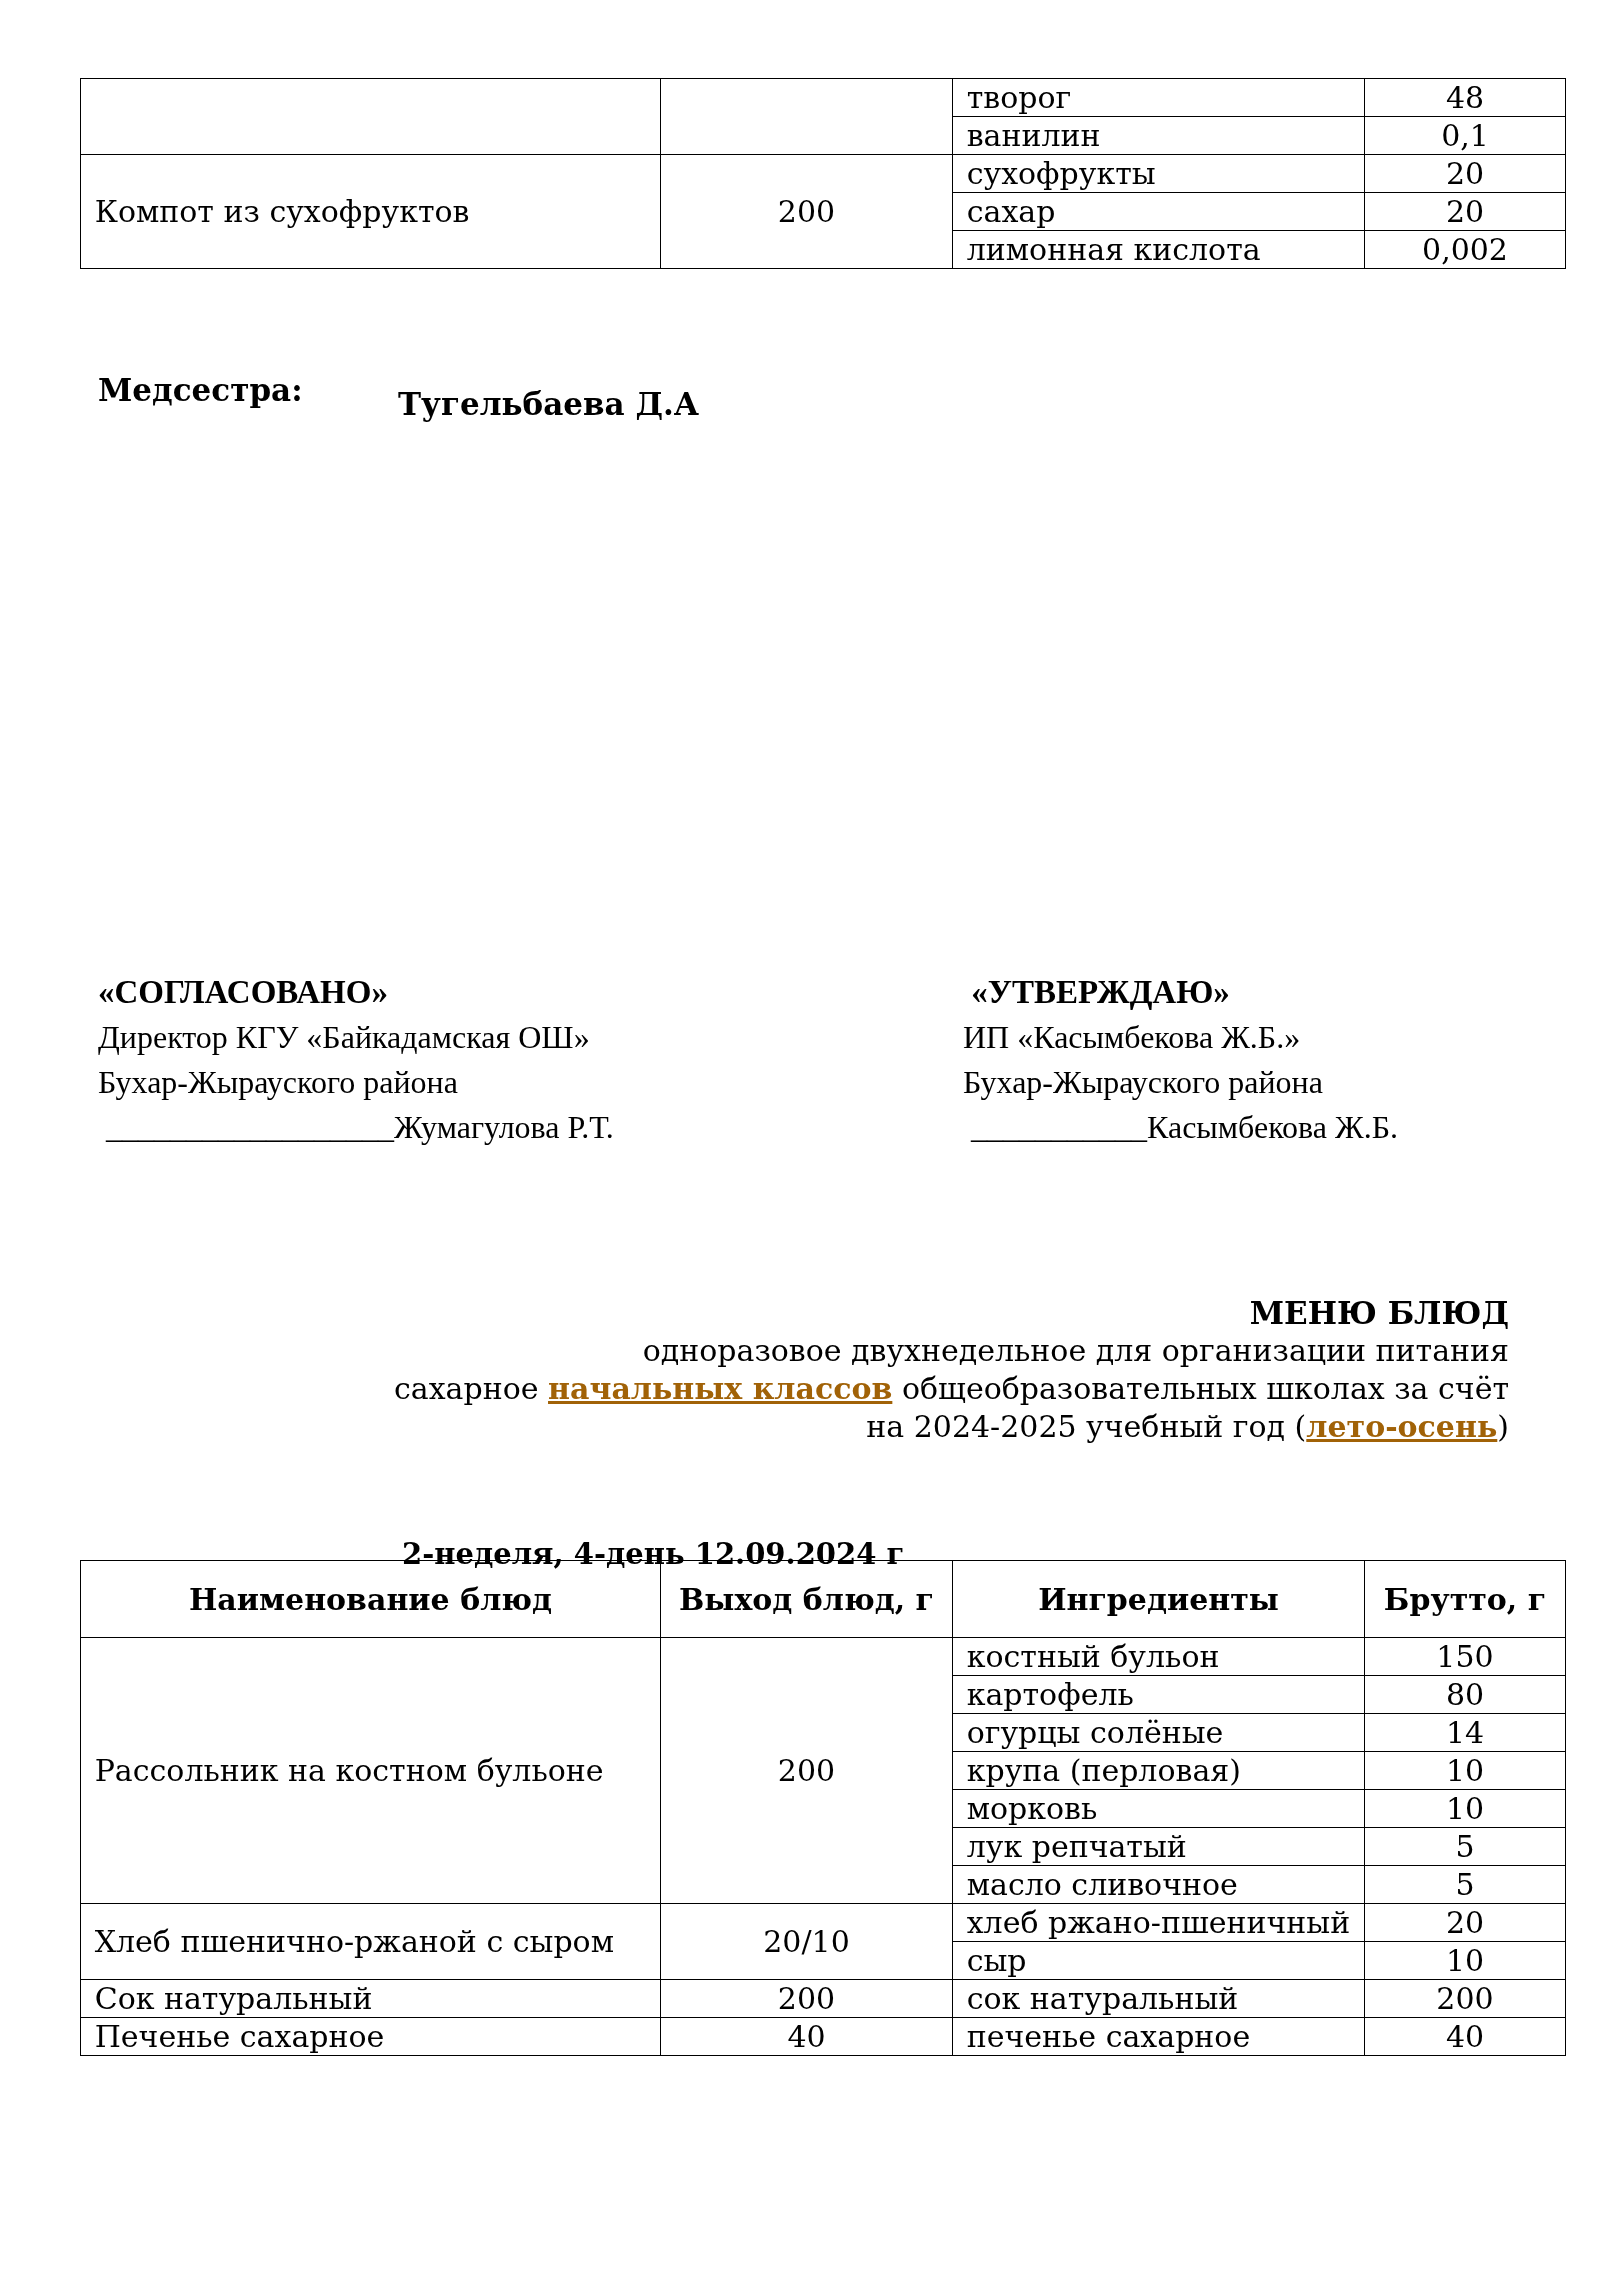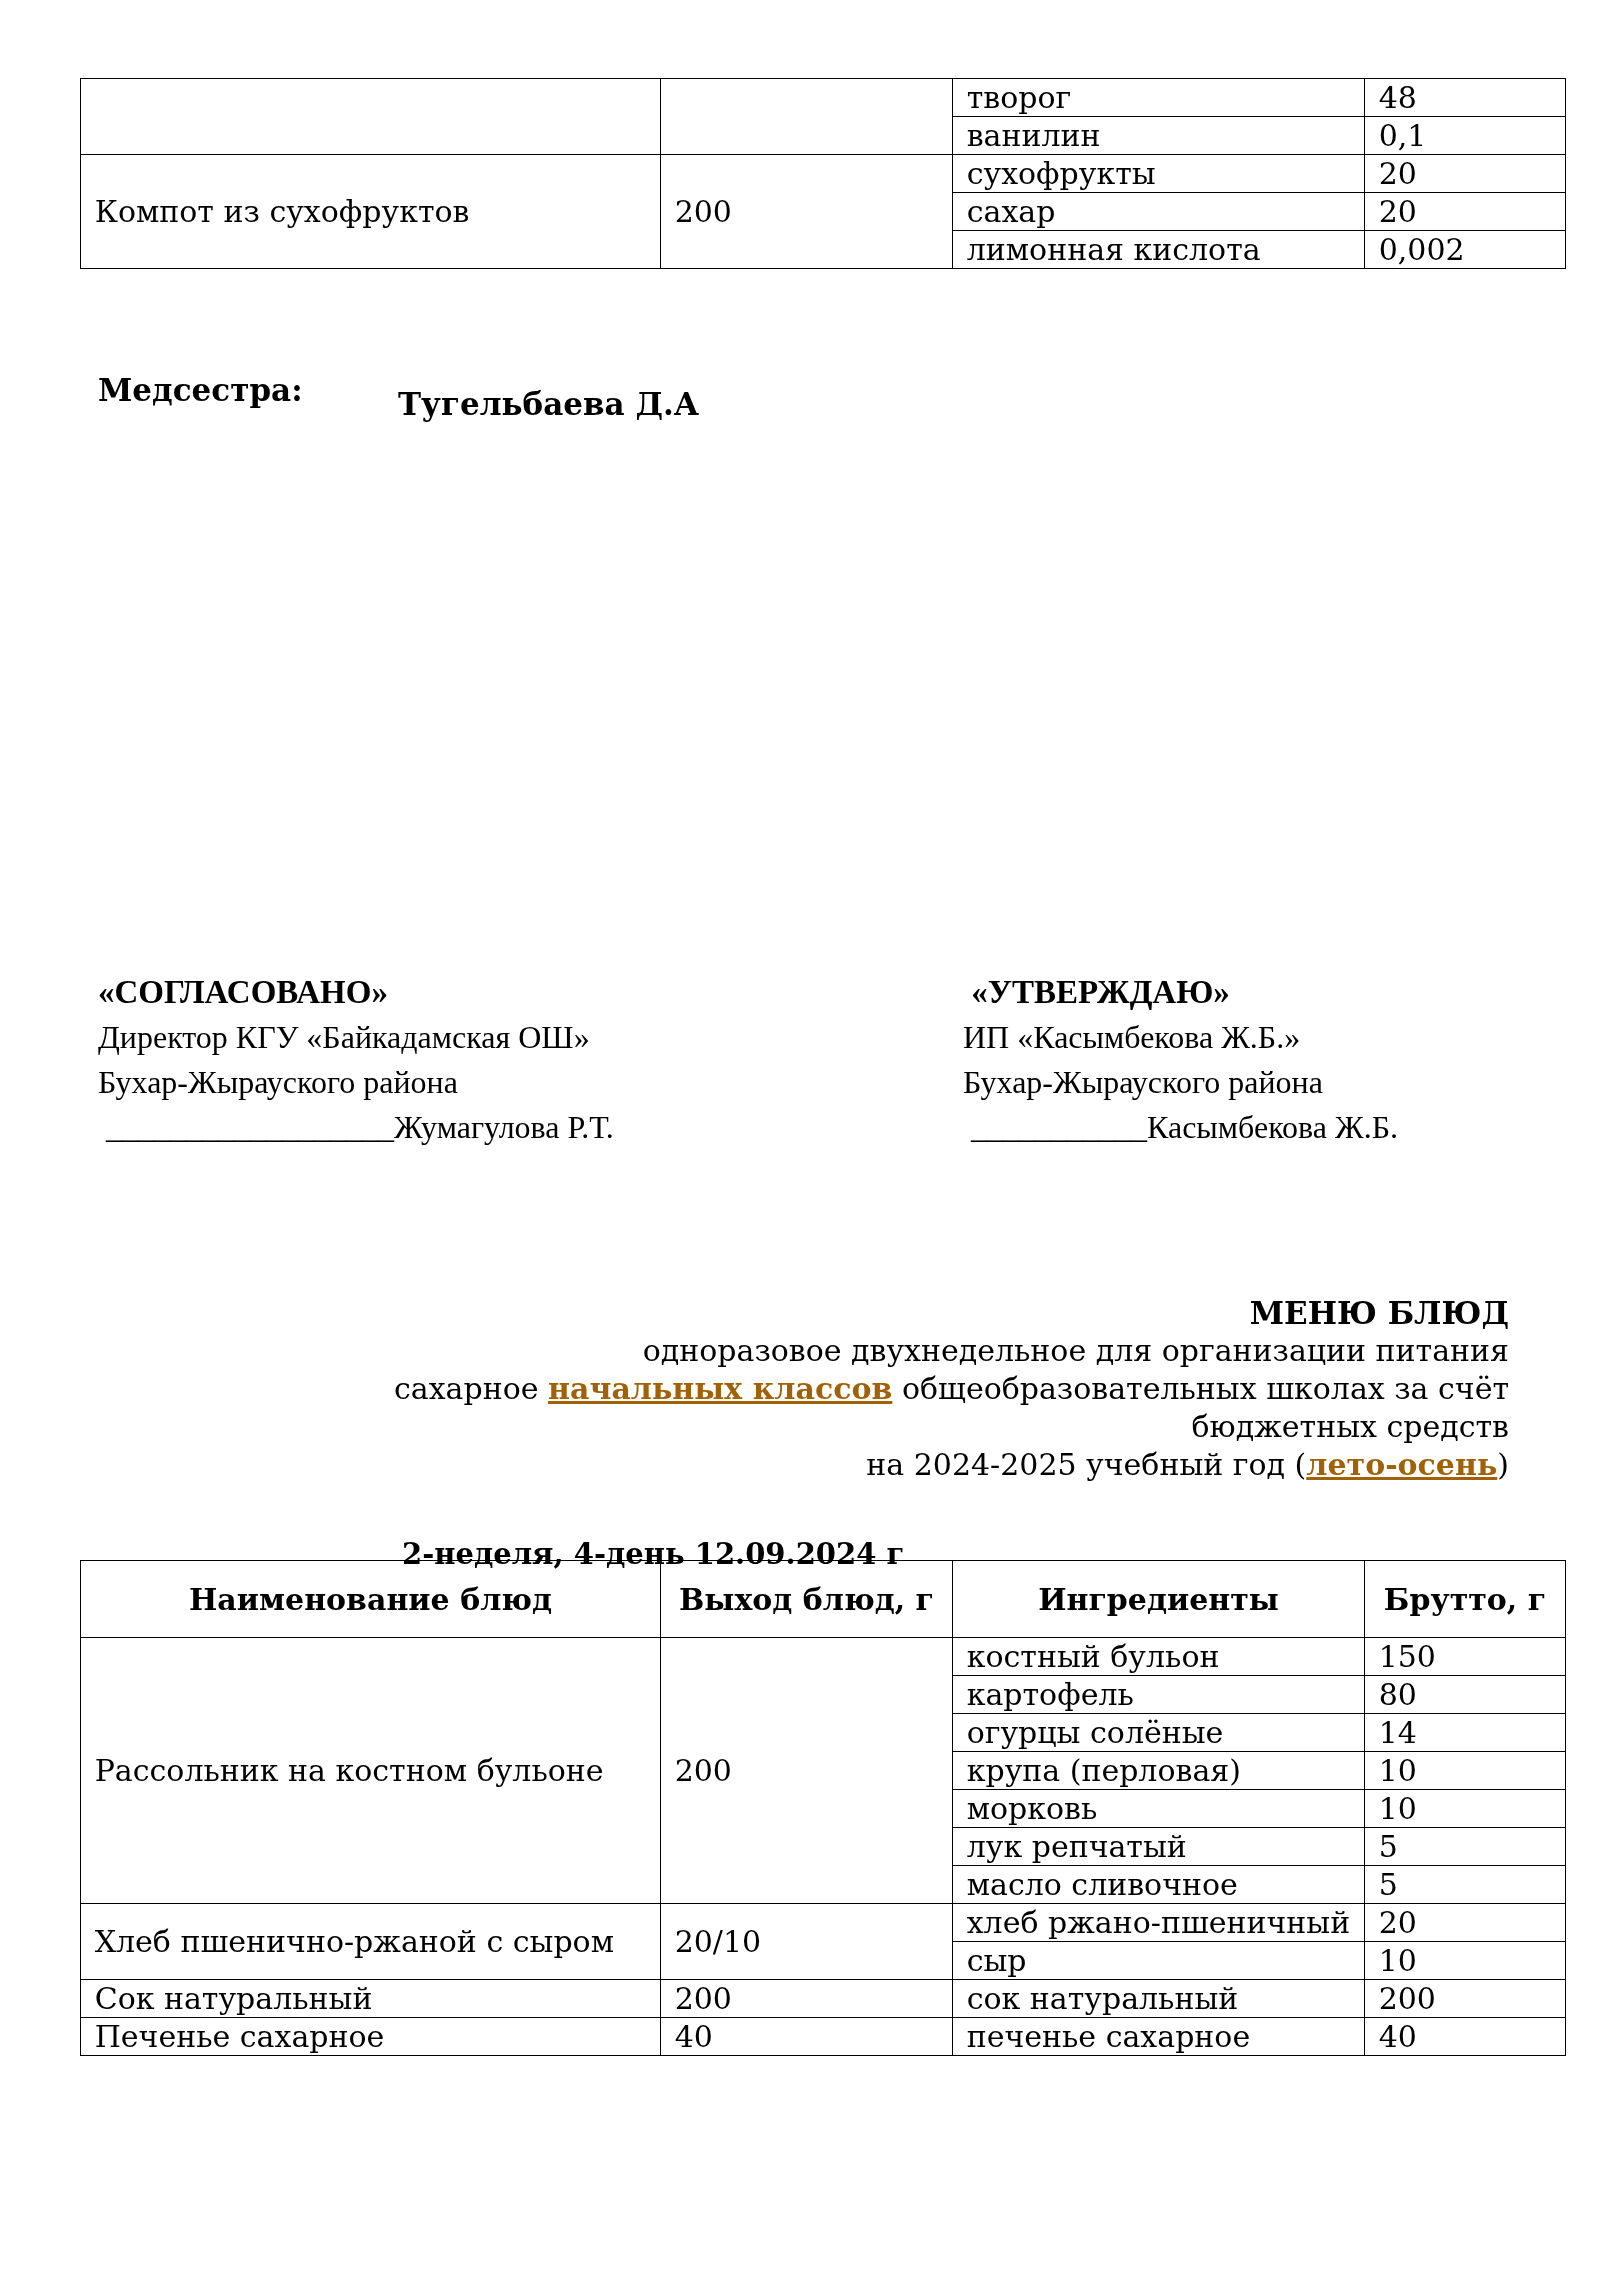--- a/index.html
+++ b/index.html
@@ -13,21 +13,21 @@
       font-family: "DejaVu Serif", serif; font-size: 30px;
     }
     .tbl td, .tbl th {
       border: 1.5px solid #000; padding: 0 13.7px; line-height: 37px;
       vertical-align: middle;
     }
     .tbl .c1 { width: 580px; }
     .tbl .c2 { width: 292px; }
     .tbl .c3 { width: 412px; }
     .tbl .c4 { width: 201px; }
-    .center { text-align: left; }
+    .center { text-align: center; }
     .tbl th { font-weight: bold; line-height: 35px; }
     #top-table { top: 78px; }
     #top-table td { height: 37px; line-height: 37px; }
     .nurse {
       position: absolute; left: 98px; top: 372px;
       font-weight: bold; font-size: 31px;
     }
     .nurse .name { position: absolute; left: 300px; top: 14px; white-space: nowrap; }
     .approve {
       position: absolute; top: 970px;
@@ -104,21 +104,20 @@
   <div>Бухар-Жырауского района</div>
   <div style="white-space:pre"> ___________Касымбекова Ж.Б.</div>
 </div>
 
 <div class="title-block">
   <div class="title">МЕНЮ БЛЮД</div>
   <div>одноразовое двухнедельное для организации питания</div>
   <div>
     <span>сахарное </span><span class="red">начальных классов</span><span> общеобразовательных школах за счёт</span>
   </div>
-  <div>бюджетных средств</div>
   <div>
     <span>на 2024-2025 учебный год (</span><span class="red">лето-осень</span><span>)</span>
   </div>
 </div>
 
 <div class="subheading">2-неделя, 4-день 12.09.2024 г</div>
 
 <table class="tbl" id="menu-table">
   <colgroup>
       <col class="c1">

